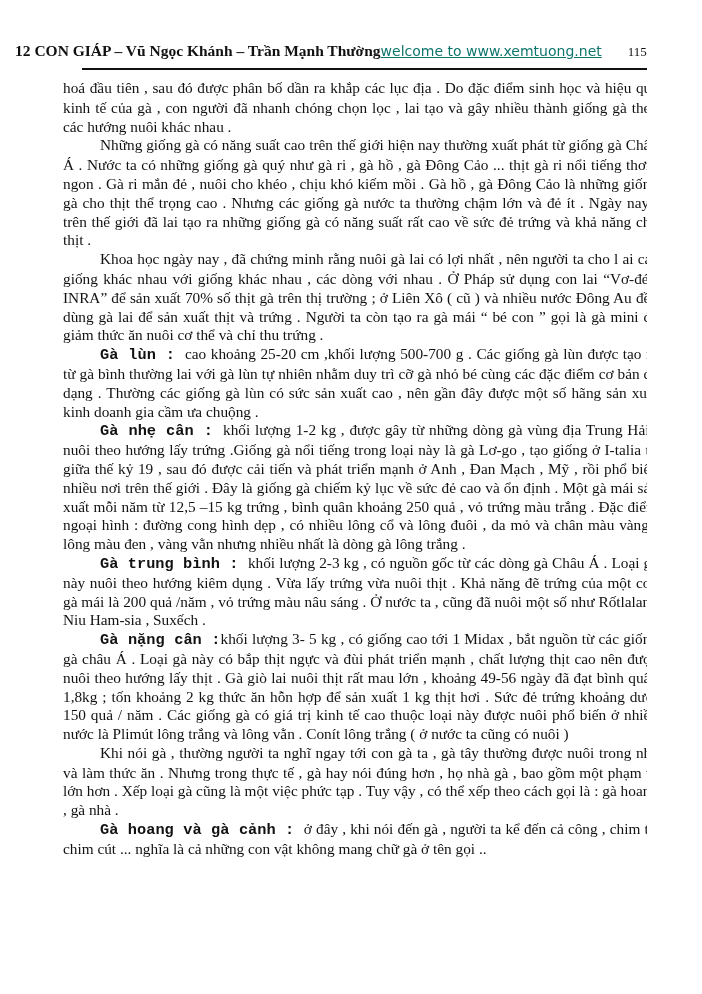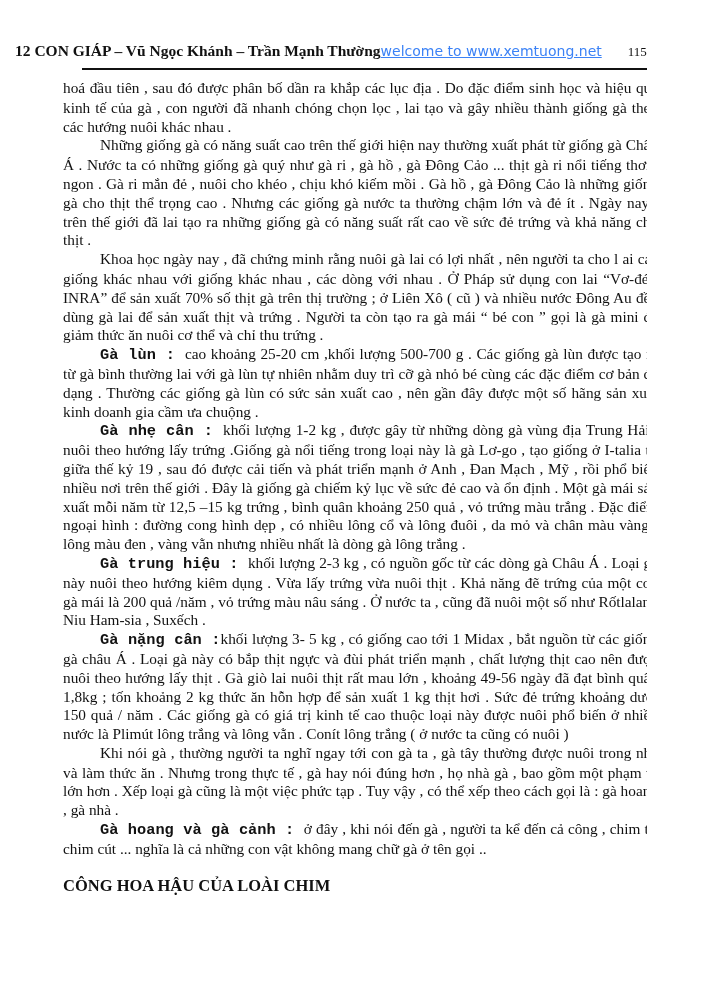--- a/index.html
+++ b/index.html
@@ -23,21 +23,21 @@
   }
   .book-title {
     font-weight: bold;
     font-size: 15.5px;
     white-space: nowrap;
     flex: 1 1 auto;
   }
   .site-link {
     font-family: "DejaVu Sans", sans-serif;
     font-size: 14px;
-    color: #3b82f6;
+    color: #0f766e;
     text-decoration: underline;
     white-space: nowrap;
     cursor: pointer;
   }
   .page-number {
     font-size: 13px;
     margin-left: 26px;
     white-space: nowrap;
   }
   .header-rule {
@@ -84,21 +84,20 @@
   </div>
 
   <div class="header-rule"></div>
 
   <div class="content">
     <p class="first"><b class="lead"></b><span>hoá đầu tiên , sau đó được phân bố dần ra khắp các lục địa . Do đặc điểm sinh học và hiệu quả kinh tế của gà , con người đã nhanh chóng chọn lọc , lai tạo và gây nhiều thành giống gà theo các hướng nuôi khác nhau .</span></p>
     <p><b class="lead"></b><span>Những giống gà có năng suất cao trên thế giới hiện nay thường xuất phát từ giống gà Châu Á . Nước ta có những giống gà quý như gà ri , gà hồ , gà Đông Cảo ... thịt gà ri nổi tiếng thơm ngon . Gà ri mắn đẻ , nuôi cho khéo , chịu khó kiếm mồi . Gà hồ , gà Đông Cảo là những giống gà cho thịt thể trọng cao . Nhưng các giống gà nước ta thường chậm lớn và đẻ ít . Ngày nay , trên thế giới đã lai tạo ra những giống gà có năng suất rất cao về sức đẻ trứng và khả năng cho thịt .</span></p>
     <p><b class="lead"></b><span>Khoa học ngày nay , đã chứng minh rằng nuôi gà lai có lợi nhất , nên người ta cho l ai các giống khác nhau với giống khác nhau , các dòng với nhau . Ở Pháp sử dụng con lai “Vơ-đét-INRA” để sản xuất 70% số thịt gà trên thị trường ; ở Liên Xô ( cũ ) và nhiều nước Đông Au đều dùng gà lai để sản xuất thịt và trứng . Người ta còn tạo ra gà mái “ bé con ” gọi là gà mini để giảm thức ăn nuôi cơ thể và chỉ thu trứng .</span></p>
     <p><b class="lead">Gà lùn : </b><span>cao khoảng 25-20 cm ,khối lượng 500-700 g . Các giống gà lùn được tạo ra từ gà bình thường lai với gà lùn tự nhiên nhằm duy trì cỡ gà nhỏ bé cùng các đặc điểm cơ bản đa dạng . Thường các giống gà lùn có sức sản xuất cao , nên gần đây được một số hãng sản xuất kinh doanh gia cầm ưa chuộng .</span></p>
     <p><b class="lead">Gà nhẹ cân : </b><span>khối lượng 1-2 kg , được gây từ những dòng gà vùng địa Trung Hải , nuôi theo hướng lấy trứng .Giống gà nổi tiếng trong loại này là gà Lơ-go , tạo giống ở I-talia từ giữa thế kỷ 19 , sau đó được cải tiến và phát triển mạnh ở Anh , Đan Mạch , Mỹ , rồi phổ biến nhiều nơi trên thế giới . Đây là giống gà chiếm kỷ lục về sức đẻ cao và ổn định . Một gà mái sản xuất mỗi năm từ 12,5 –15 kg trứng , bình quân khoảng 250 quả , vỏ trứng màu trắng . Đặc điểm ngoại hình : đường cong hình dẹp , có nhiều lông cổ và lông đuôi , da mỏ và chân màu vàng ; lông màu đen , vàng vằn nhưng nhiều nhất là dòng gà lông trắng .</span></p>
-    <p><b class="lead">Gà trung hiệu : </b><span>khối lượng 2-3 kg , có nguồn gốc từ các dòng gà Châu Á . Loại gà này nuôi theo hướng kiêm dụng . Vừa lấy trứng vừa nuôi thịt . Khả năng đẽ trứng của một con gà mái là 200 quả /năm , vỏ trứng màu nâu sáng . Ở nước ta , cũng đã nuôi một số như Rốtlalan , Niu Ham-sia , Suxếch .</span></p>
+    <p><b class="lead">Gà trung bình : </b><span>khối lượng 2-3 kg , có nguồn gốc từ các dòng gà Châu Á . Loại gà này nuôi theo hướng kiêm dụng . Vừa lấy trứng vừa nuôi thịt . Khả năng đẽ trứng của một con gà mái là 200 quả /năm , vỏ trứng màu nâu sáng . Ở nước ta , cũng đã nuôi một số như Rốtlalan , Niu Ham-sia , Suxếch .</span></p>
     <p><b class="lead">Gà nặng cân :</b><span>khối lượng 3- 5 kg , có giống cao tới 1 Midax , bắt nguồn từ các giống gà châu Á . Loại gà này có bắp thịt ngực và đùi phát triển mạnh , chất lượng thịt cao nên được nuôi theo hướng lấy thịt . Gà giò lai nuôi thịt rất mau lớn , khoảng 49-56 ngày đã đạt bình quân 1,8kg ; tốn khoảng 2 kg thức ăn hỗn hợp để sản xuất 1 kg thịt hơi . Sức đẻ trứng khoảng dưới 150 quả / năm . Các giống gà có giá trị kinh tế cao thuộc loại này được nuôi phổ biến ở nhiều nước là Plimút lông trắng và lông vằn . Conít lông trắng ( ở nước ta cũng có nuôi )</span></p>
     <p><b class="lead"></b><span>Khi nói gà , thường người ta nghĩ ngay tới con gà ta , gà tây thường được nuôi trong nhà và làm thức ăn . Nhưng trong thực tế , gà hay nói đúng hơn , họ nhà gà , bao gồm một phạm vi lớn hơn . Xếp loại gà cũng là một việc phức tạp . Tuy vậy , có thể xếp theo cách gọi là : gà hoang , gà nhà .</span></p>
     <p><b class="lead">Gà hoang và gà cảnh : </b><span>ở đây , khi nói đến gà , người ta kể đến cả công , chim trĩ  chim cút ... nghĩa là cả những con vật không mang chữ gà ở tên gọi ..</span></p>
   </div>
 
-  <div class="section-heading">CÔNG HOA HẬU CỦA LOÀI CHIM</div>
 
 </div>
 
 </body></html>

